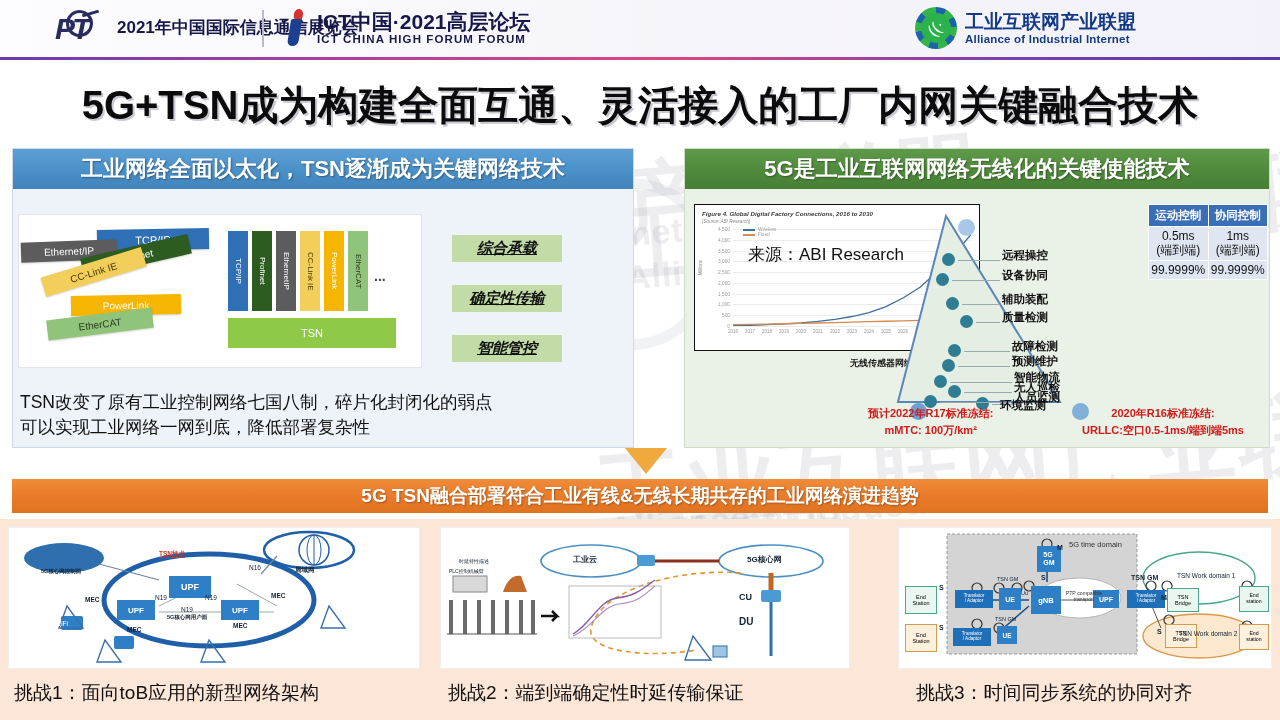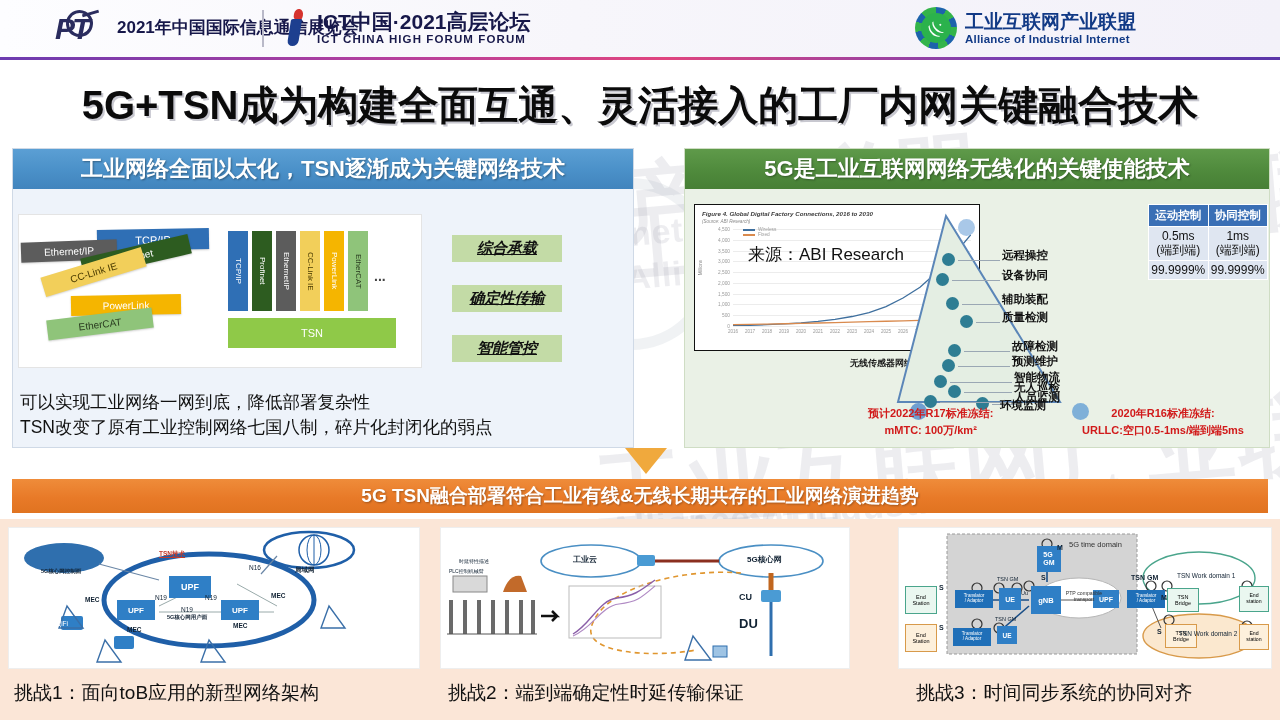--- a/index.html
+++ b/index.html
@@ -233,22 +233,22 @@
       <div class="dots">...</div>
       <div class="tsnbar">TSN</div>
     </div>
   </div>
 
   <div class="gbox gb1">综合承载</div>
   <div class="gbox gb2">确定性传输</div>
   <div class="gbox gb3">智能管控</div>
 
   <div class="ltext">
+    <div>TSN改变了原有工业控制网络七国八制，碎片化封闭化的弱点</div>
     <div>可以实现工业网络一网到底，降低部署复杂性</div>
-    <div>TSN改变了原有工业控制网络七国八制，碎片化封闭化的弱点</div>
   </div>
 
   <div class="panel panel-right">
     <div class="bar bar-green">5G是工业互联网网络无线化的关键使能技术</div>
   </div>
 
   <div class="chartbox">
     <div class="ch-title">Figure 4. Global Digital Factory Connections, 2016 to 2030</div>
     <div class="ch-sub">(Source: ABI Research)</div>
     <div class="ch-ylab">Millions</div>
@@ -448,21 +448,21 @@
           <rect x="12" y="48" width="34" height="16" fill="#d9d9d9" stroke="#888"></rect>
           <path d="M62 64 q6 -18 18 -16 l6 16 z" fill="#c26a2a"></path>
           <path d="M100 88 l16 0 l-5 -5 m5 5 l-5 5" stroke="#111" stroke-width="2.5" fill="none"></path>
           <rect x="128" y="58" width="92" height="52" fill="none" stroke="#bbb"></rect>
           <path d="M132 106 C 150 96, 158 72, 176 70 C 192 68, 198 64, 214 52" fill="none" stroke="#8a5ea8" stroke-width="1.4"></path>
           <path d="M132 108 C 152 100, 160 78, 178 76 C 196 74, 200 70, 214 58" fill="none" stroke="#b08ac4" stroke-width="1.2"></path>
         </svg>
         <div class="lbl" style="left:132px;top:26px;font-weight:bold;font-size:8px;">工业云</div>
         <div class="lbl" style="left:306px;top:26px;font-weight:bold;font-size:8px;">5G核心网</div>
         <div class="lbl" style="left:298px;top:64px;font-size:9px;font-weight:bold;">CU</div>
-        <div class="lbl" style="left:298px;top:88px;font-size:13px;font-weight:bold;">DU</div>
+        <div class="lbl" style="left:298px;top:88px;font-size:10px;font-weight:bold;">DU</div>
         <div class="lbl" style="left:8px;top:40px;font-size:5px;">PLC控制机械臂</div>
         <div class="lbl" style="left:18px;top:30px;font-size:5px;">时延特性描述</div>
       </div>
       <div class="bcap" style="left:18px;">挑战2：端到端确定性时延传输保证</div>
     </div>
 
     <div class="bcell" style="left:860px;width:420px;">
       <div class="bimg" style="left:38px;top:8px;width:372px;height:140px;">
         <svg width="372" height="140">
           <rect x="48" y="6" width="190" height="120" fill="#d4d4d4" stroke="#9a9a9a" stroke-dasharray="3,2"></rect>

